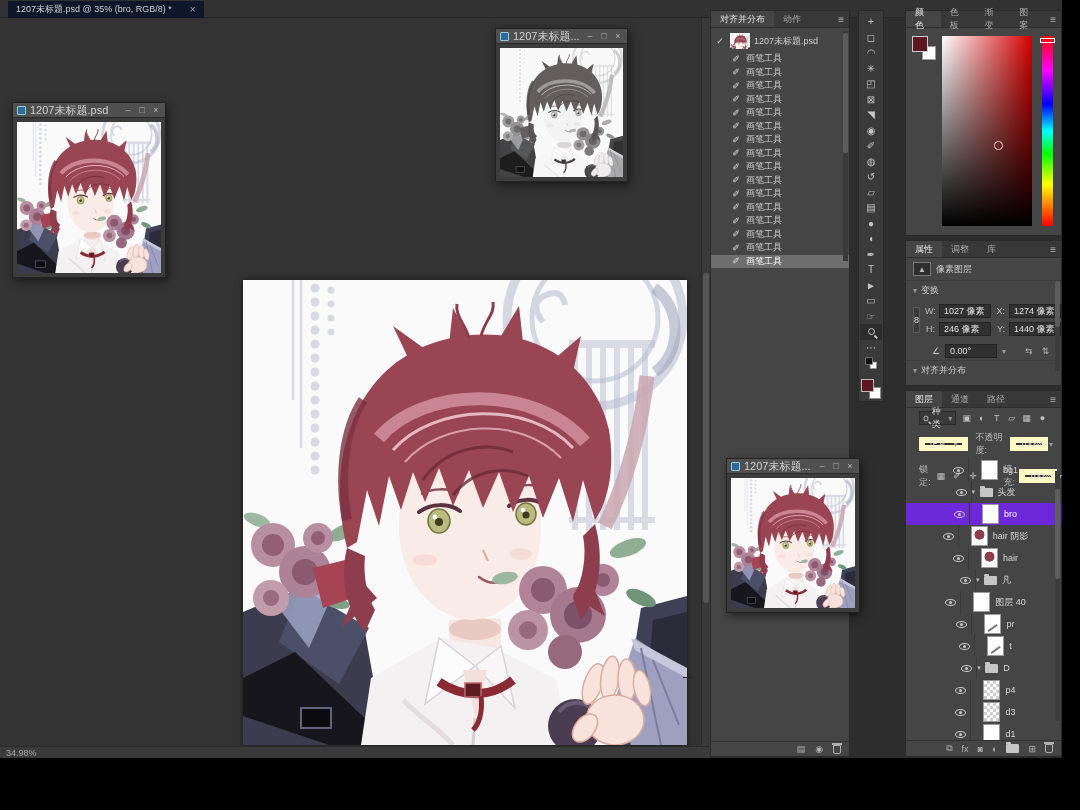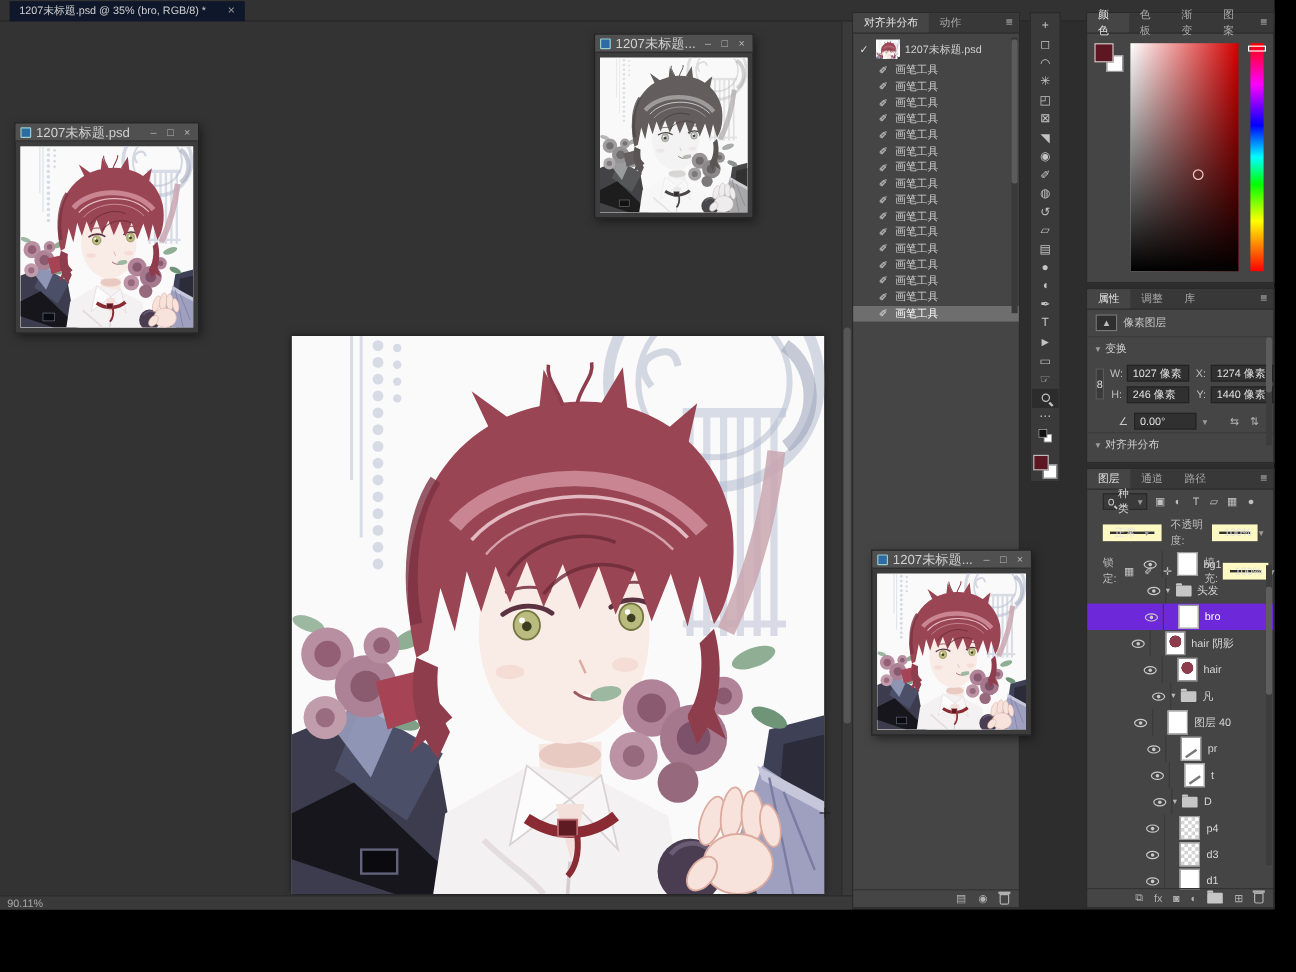--- a/index.html
+++ b/index.html
@@ -281,21 +281,21 @@
     <div id="main-art">
       <svg class="svg-abs" width="444" height="465" viewBox="0 0 444 465">
           <use href="#artwork"></use>
         </svg>
       <div class="cursor-cross"></div>
     </div>
     <div id="canvas-vscroll">
         <div class="thumb"></div>
       </div>
     <div id="statusbar">
-      <span>90.11%</span>
+      <span>34.98%</span>
     </div>
   </div>
 
   <div class="float-win" style="left:12px; top:102px; width:154px;">
     <div class="float-title">
       <span class="ps-icon"></span>
       <span class="t">1207未标题.psd</span>
       <span class="win-btn">–</span>
       <span class="win-btn">□</span>
       <span class="win-btn">×</span>

